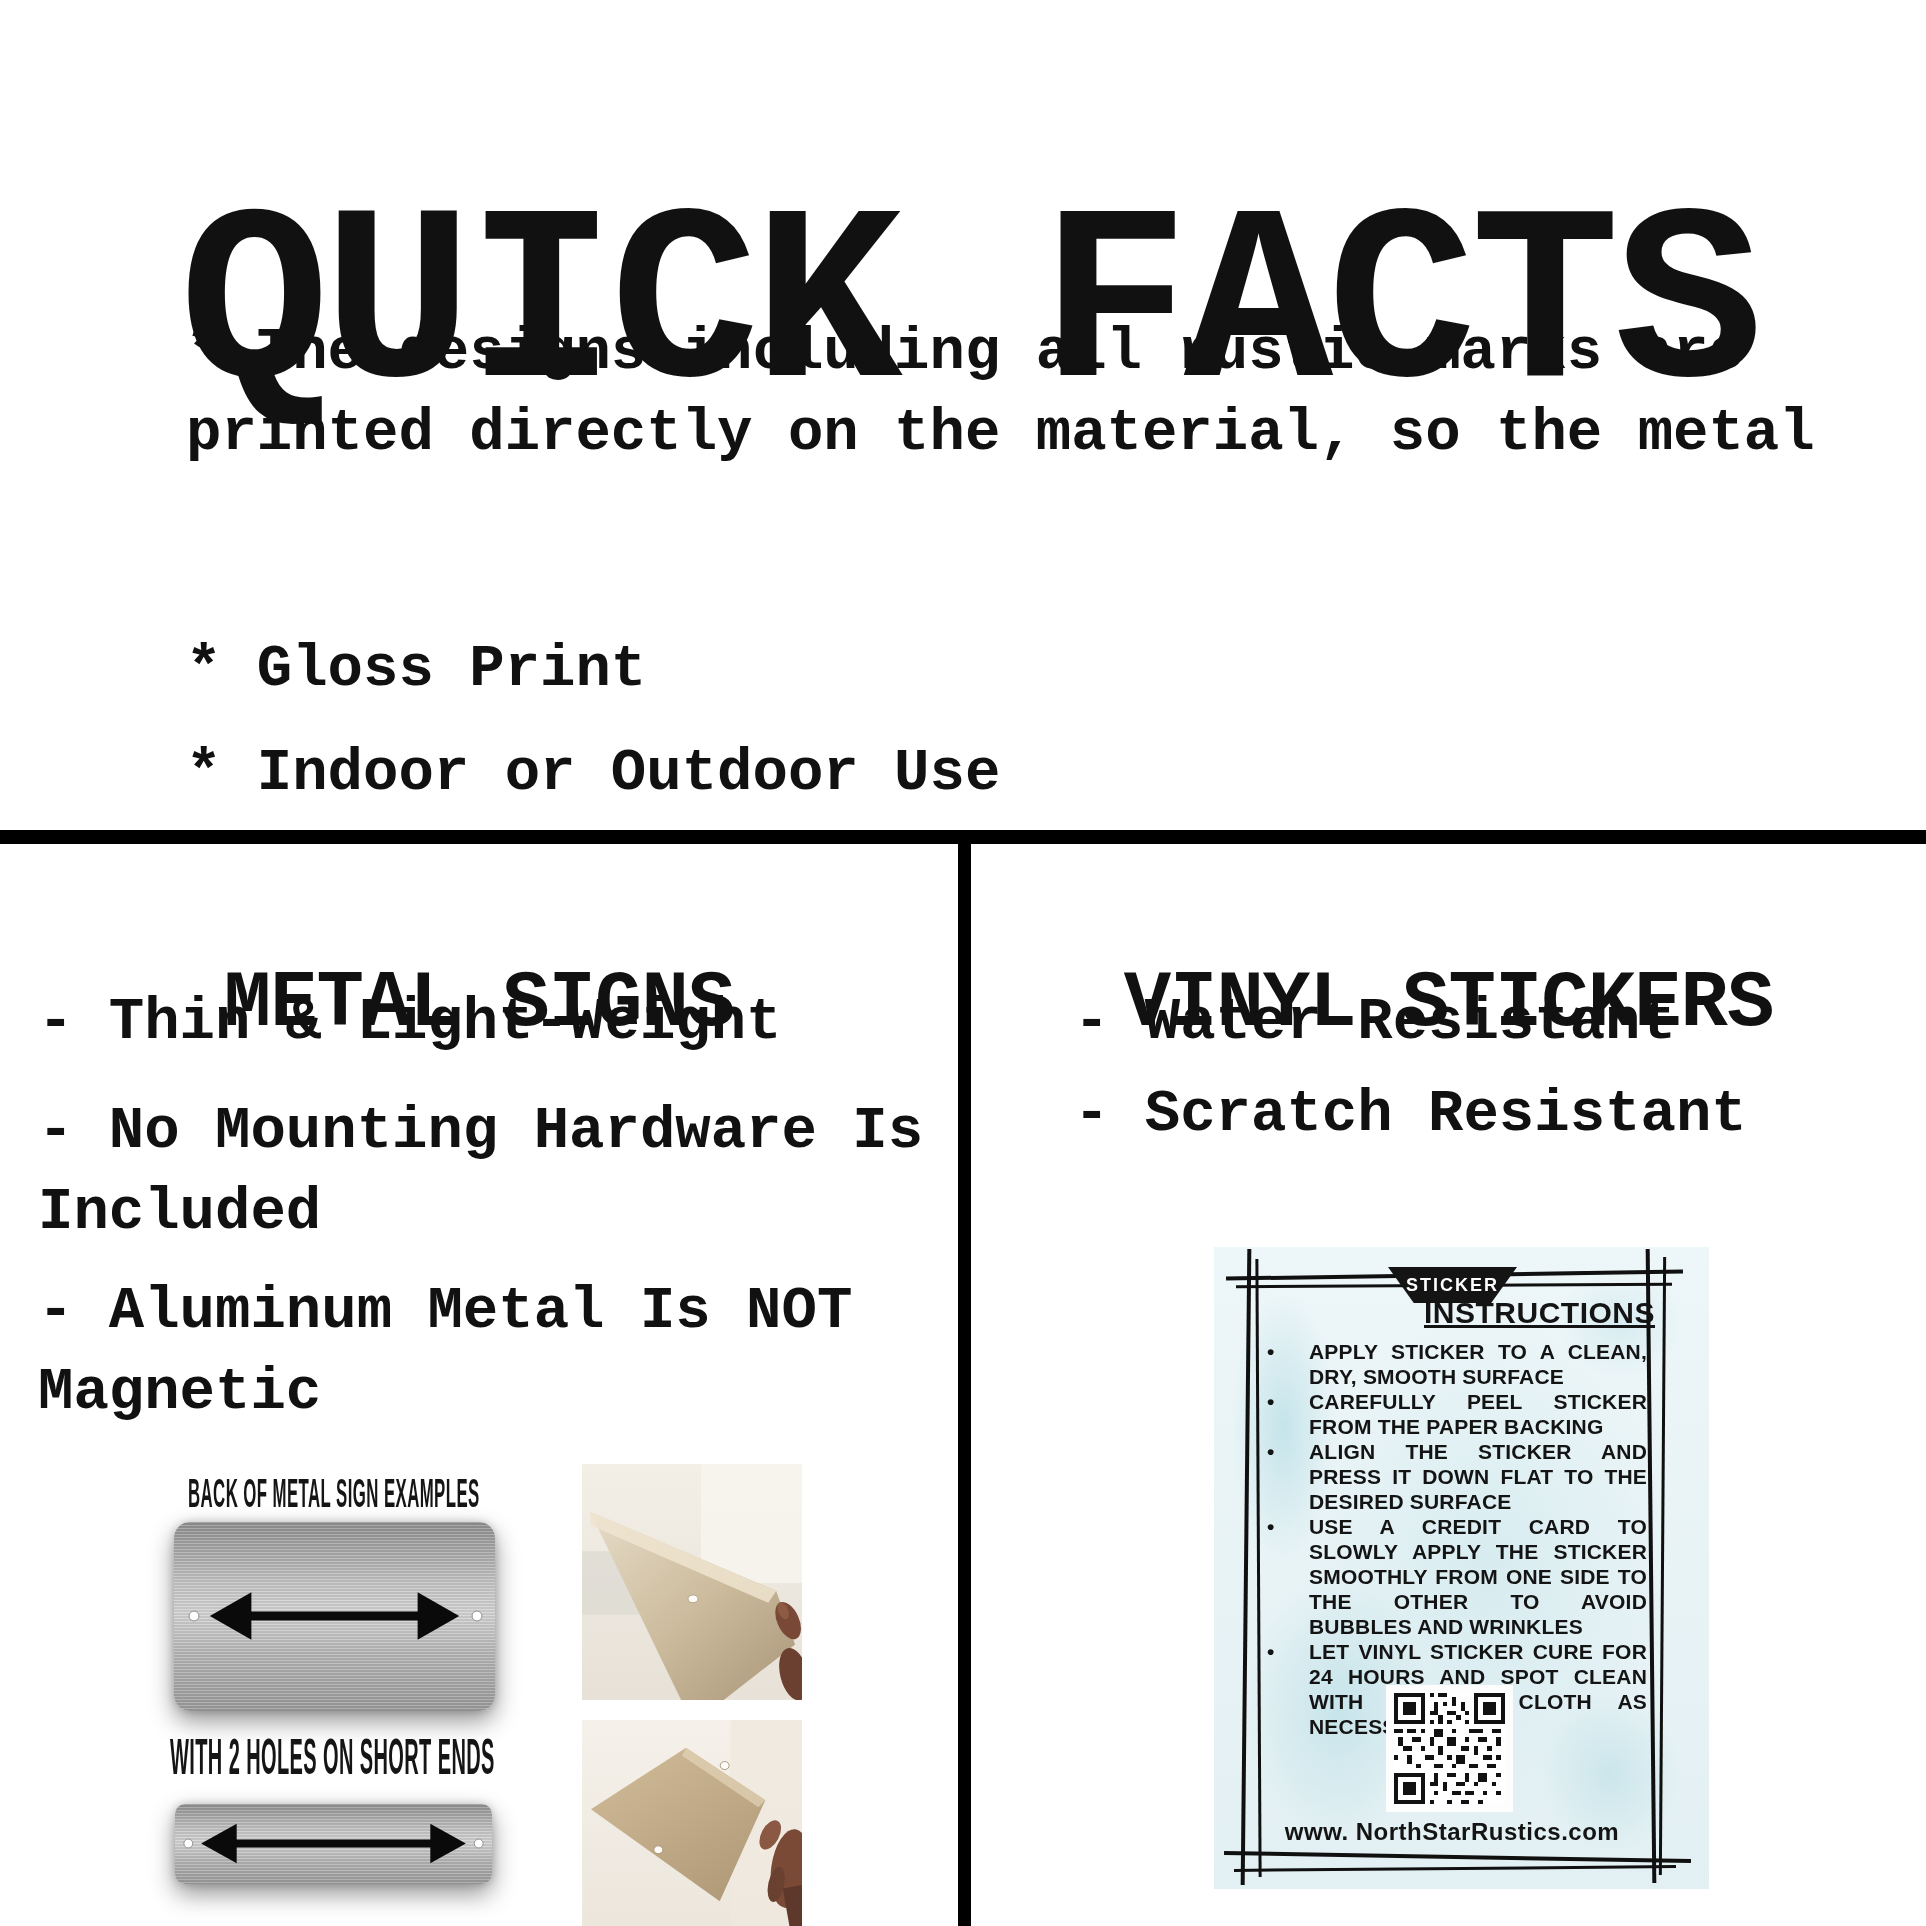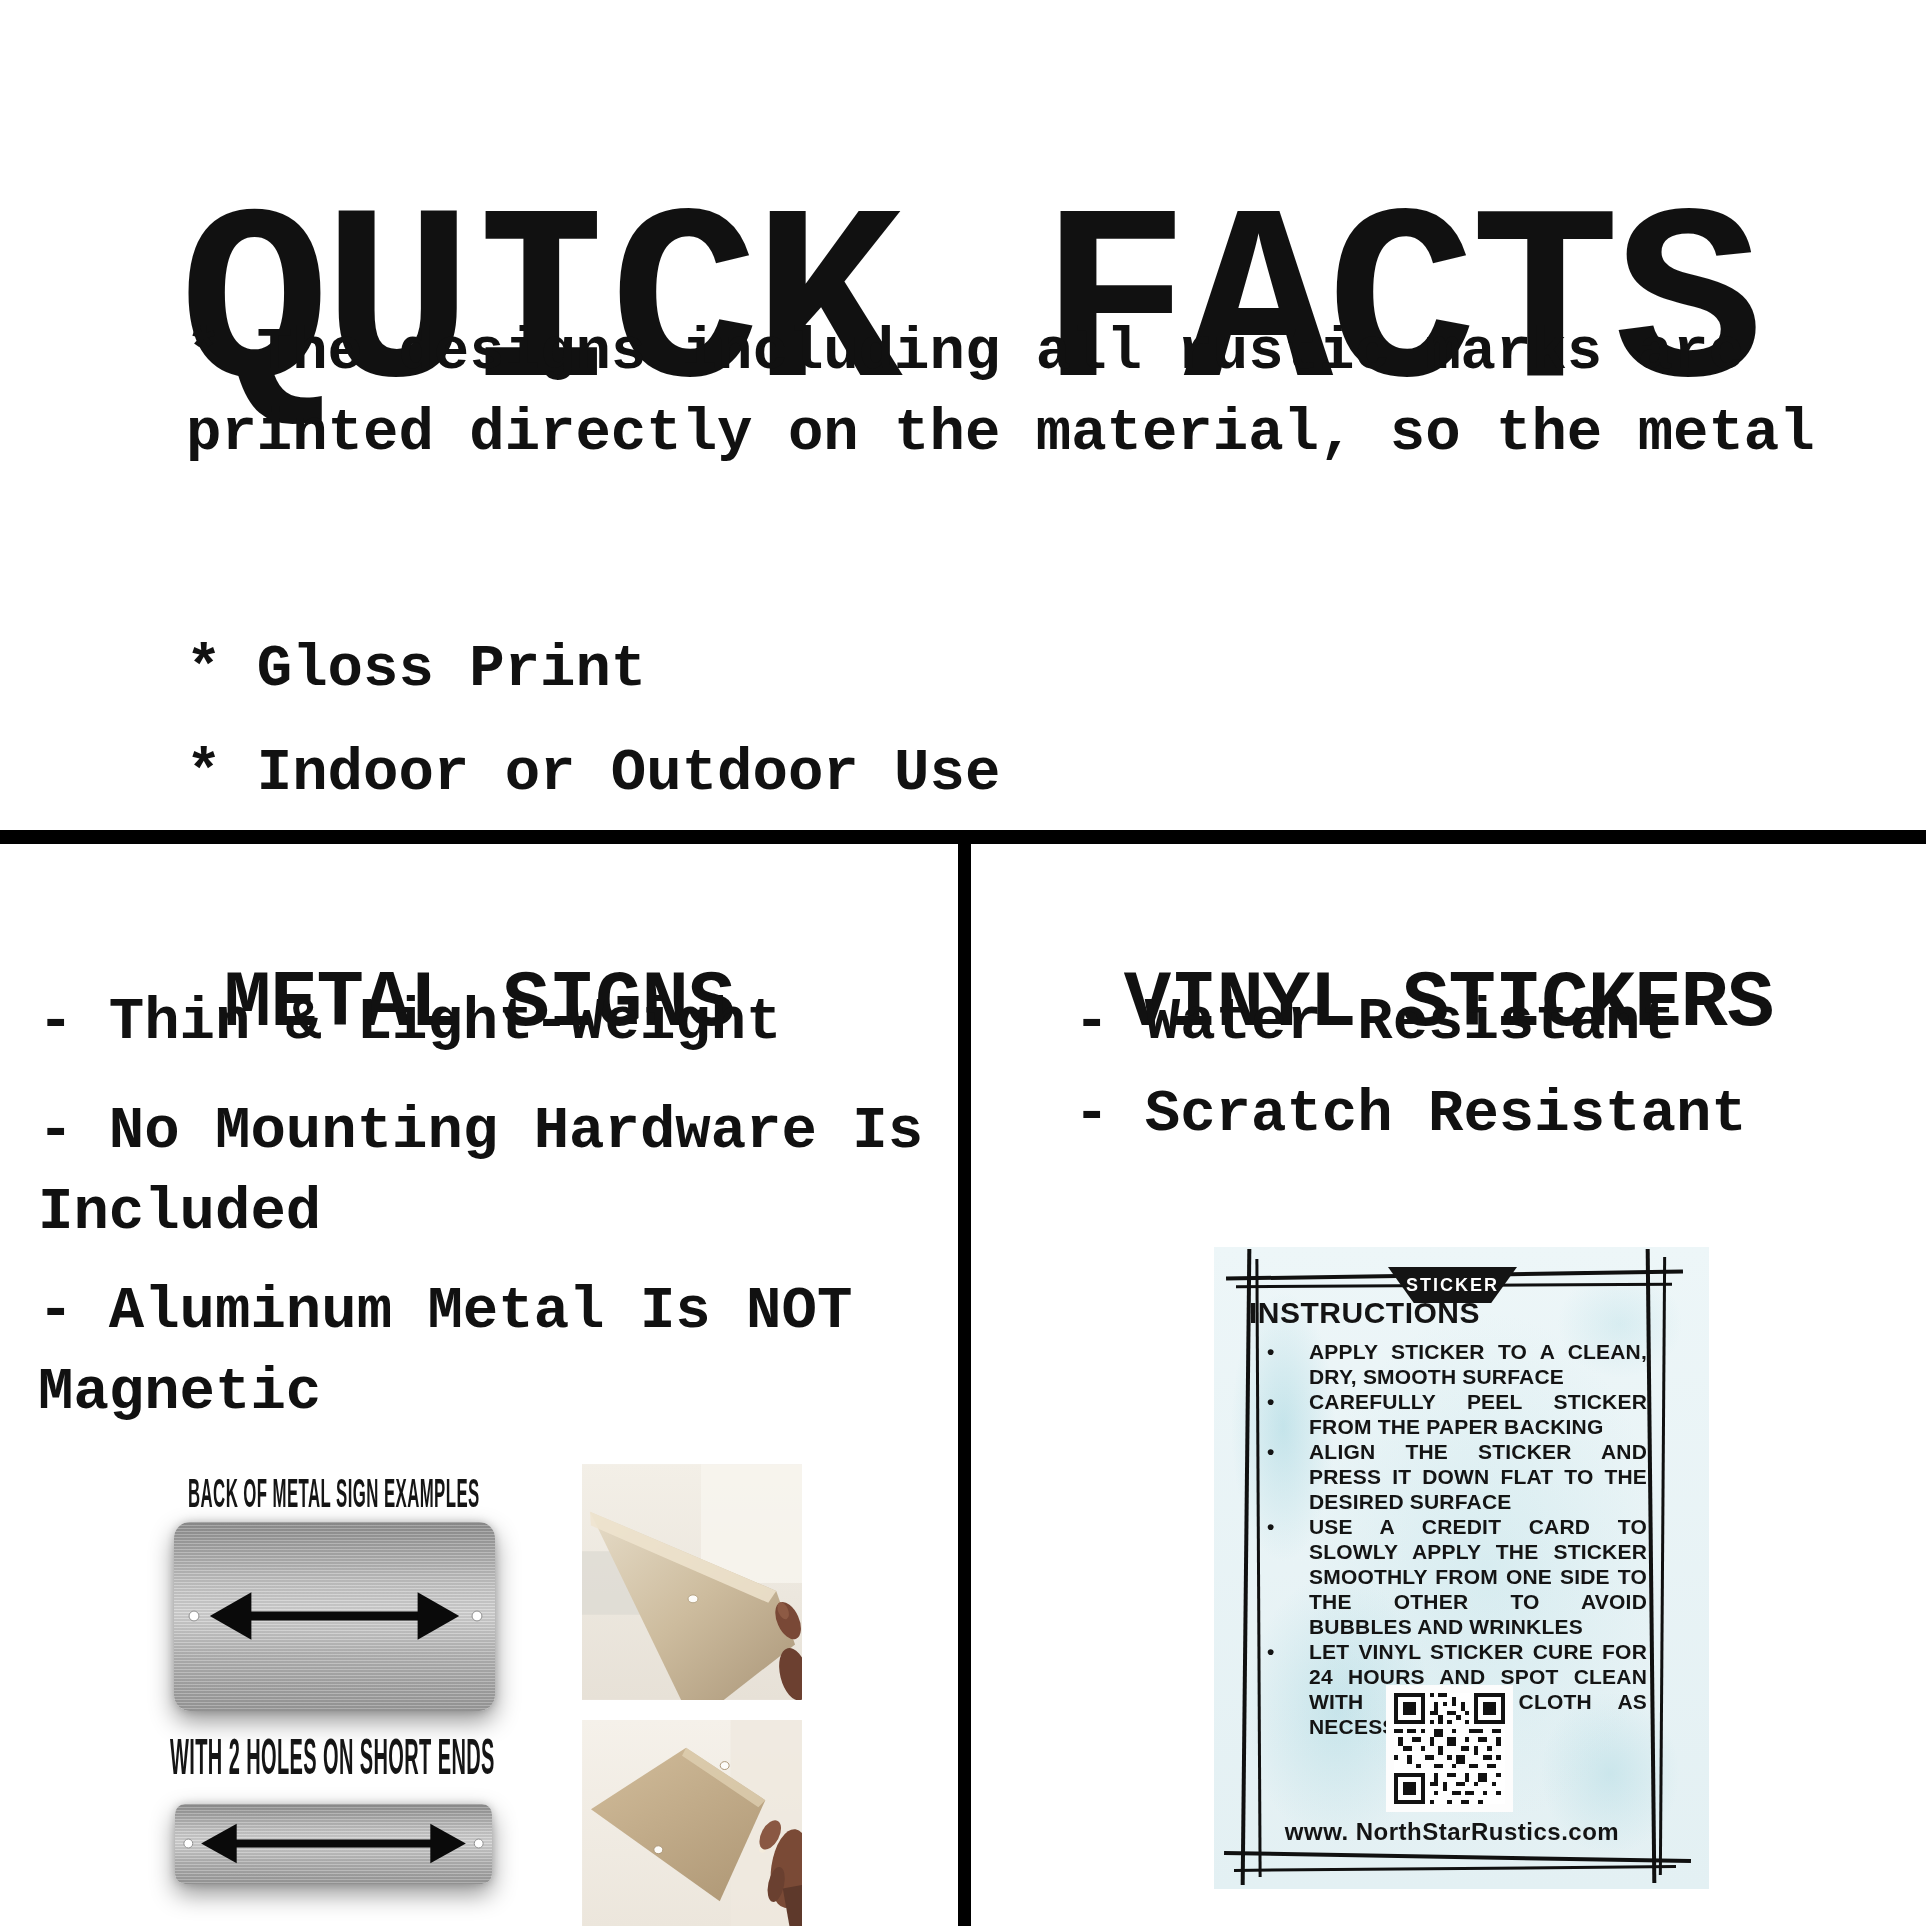--- a/index.html
+++ b/index.html
@@ -64,22 +64,22 @@
   .fl-bot-b{top:1867px;left:1234px;width:442px;height:3px;transform:rotate(-0.5deg);}
   .fl-left-a{top:1249px;left:1244px;width:4px;height:636px;transform:rotate(0.6deg);}
   .fl-left-b{top:1259px;left:1257px;width:3px;height:618px;transform:rotate(-0.3deg);}
   .fl-right-a{top:1249px;left:1649px;width:4px;height:634px;transform:rotate(-0.6deg);}
   .fl-right-b{top:1257px;left:1661px;width:3px;height:618px;transform:rotate(0.4deg);}
 
   .banner{top:1267px;left:1388px;width:129px;height:36px;background:#141414;
           clip-path:polygon(0 0,100% 0,80% 100%,20% 100%);
           display:flex;align-items:center;justify-content:center;}
   .banner span{color:#ffffff;font:700 18px/1 "Liberation Sans", sans-serif;letter-spacing:2px;}
-  .card-heading{top:1297px;left:1249px;width:406px;text-align:left;
-                font:700 30px/32px "Liberation Sans", sans-serif;letter-spacing:0.5px;color:#141414;}
+  .card-heading{top:1297px;left:1249px;width:406px;text-align:right;
+                font:700 30px/32px "Liberation Sans", sans-serif;letter-spacing:0.5px;color:#141414;text-decoration:underline;}
   .card-bullets{top:1339px;left:1267px;width:380px;display:flex;flex-direction:column;}
   .card-bullet{display:flex;font:700 21px/25px "Liberation Sans", sans-serif;color:#141414;letter-spacing:0.2px;}
   .card-bullet .dot{width:26px;flex:0 0 26px;}
   .card-bullet .txt{flex:1;text-align:justify;text-align-last:left;margin-left:16px;}
   .qr-wrap{top:1685px;left:1386px;width:127px;height:127px;background:#fdfdfd;
            display:flex;align-items:center;justify-content:center;}
   .website{top:1818px;left:1249px;width:406px;text-align:center;
            font:700 24px/28px "Liberation Sans", sans-serif;color:#141414;letter-spacing:0.5px;}
 </style>
 </head>

